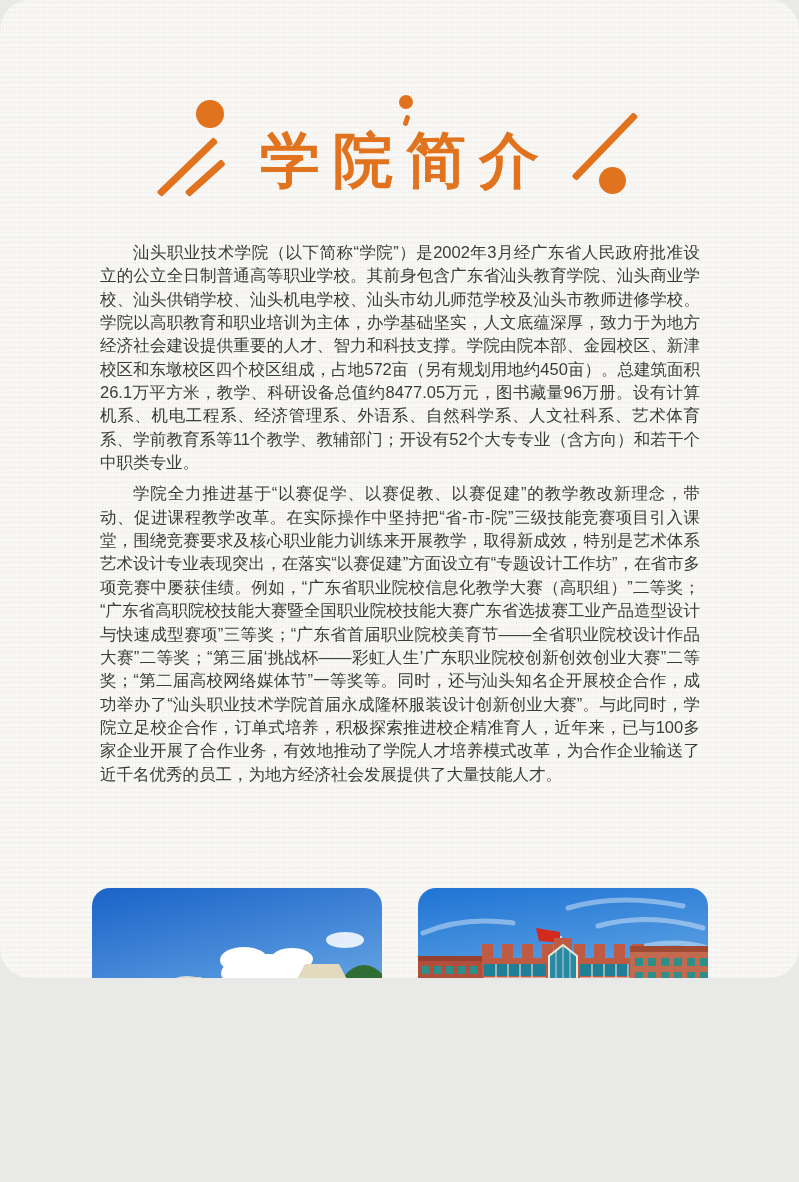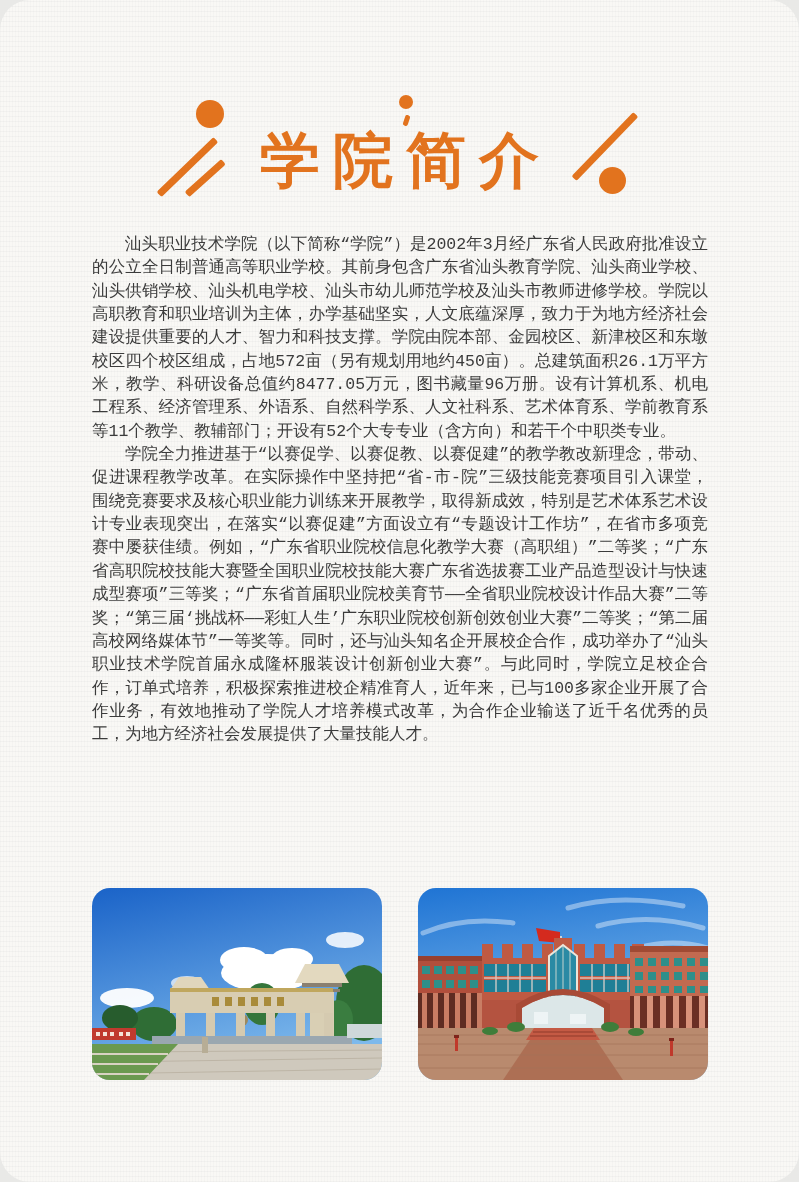--- a/index.html
+++ b/index.html
@@ -2,21 +2,21 @@
 <html lang="zh"><head>
 <meta charset="utf-8">
 <style>
   html,body{margin:0;padding:0;}
   body{
     width:799px;height:1182px;
     font-family:"Liberation Sans","DejaVu Sans",sans-serif;
     background:#e9e9e7;
   }
   .page{
-    position:relative;width:799px;height:1182px;overflow:hidden;
+    position:relative;width:799px;height:978px;overflow:hidden;
     background-color:#f9f8f5;
     background-image:
       repeating-linear-gradient(0deg, rgba(120,126,138,0.055) 0px, rgba(120,126,138,0.055) 1px, transparent 1px, transparent 5px),
       repeating-linear-gradient(90deg, rgba(120,126,138,0.035) 0px, rgba(120,126,138,0.035) 1px, transparent 1px, transparent 3px);
     border-radius: 30px;
   }
   
   .deco{position:absolute;background:var(--accent);}
   .dot{border-radius:50%;}
   .dot-a{left:196px;top:100px;width:28px;height:28px;}
@@ -32,21 +32,21 @@
     text-align:center;font-size:60px;line-height:72px;font-weight:900;
     color:var(--accent);letter-spacing:13px;text-indent:13px;
     font-family:"DejaVu Sans","Liberation Sans",sans-serif;
   }
   
   .article{
     position:absolute;left:92px;top:233px;width:616px;
     color:#3b3b3b;font-size:16.5px;line-height:23.35px;
     text-align:justify;
   }
-  .article p{margin:0;text-indent:2em;font-family:Liberation Mono, monospace;}
+  .article p{margin:8px;text-indent:2em;}
   
   .photos{position:absolute;left:92px;top:888px;width:616px;display:flex;gap:36px;}
   .photo{width:290px;height:192px;margin:0;border-radius:18px;overflow:hidden;flex:0 0 auto;}
   .photo svg{display:block;width:290px;height:192px;}
 </style>
 </head>
 <body>
 
 <div class="page" style="--accent:#e2731e;">
 

